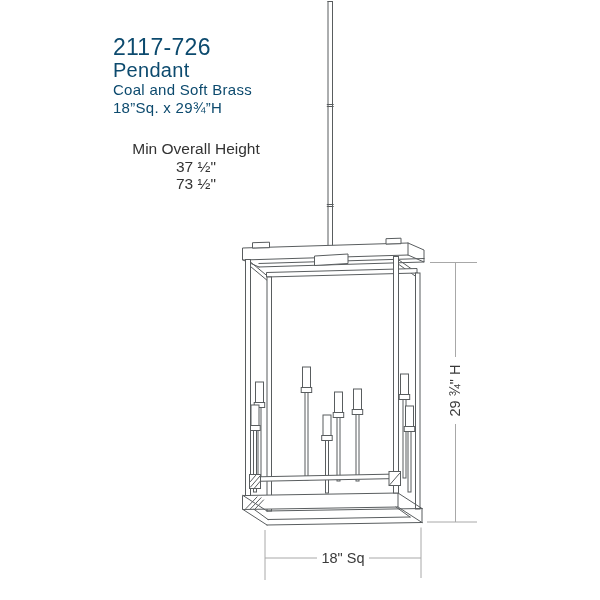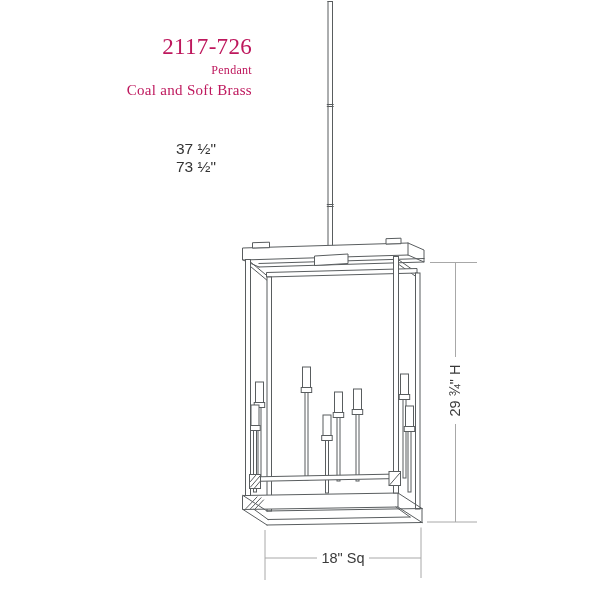--- a/index.html
+++ b/index.html
@@ -2,47 +2,49 @@
 <html><head>
 <meta charset="utf-8">
 <style>
   html,body{margin:0;padding:0;}
   body{
     width:600px;height:600px;position:relative;background:#ffffff;
     font-family:"Liberation Sans","DejaVu Sans",sans-serif;
     overflow:hidden;
   }
   .spec-block{
-    position:absolute;top:35px;right:348px;text-align:right;
-    color:#be185d;letter-spacing:.3px;white-space:nowrap;font-family:Liberation Serif, serif;
+    position:absolute;top:35px;right:348px;
+    color:#0c4a6e;letter-spacing:.3px;white-space:nowrap;
   }
   .spec-model{font-size:23px;line-height:24px;}
-  .spec-type{font-size:12px;line-height:22px;}
-  .spec-small{font-size:15px;line-height:18px;margin-left:19px;}
+  .spec-type{font-size:20px;line-height:22px;}
+  .spec-small{font-size:15px;line-height:18px;}
   .height-block{
     position:absolute;top:140px;left:80px;width:232px;text-align:center;
     color:#333333;font-size:15.5px;line-height:17.5px;white-space:nowrap;
   }
   svg{position:absolute;top:0;left:0;}
   svg text{
     font-family:"Liberation Sans","DejaVu Sans",sans-serif;
     fill:#3a3a3a;
   }
   .dim-text{font-size:14.5px;}
 </style>
 </head>
 <body>
 
 <div class="spec-block">
   <div class="spec-model">2117-726</div>
   <div class="spec-type">Pendant</div>
   <div class="spec-small">Coal and Soft Brass</div>
+  <div class="spec-small">18”Sq. x 29¾”H</div>
 </div>
 
 <div class="height-block">
+  <div>Min Overall Height</div>
   <div>37 ½"</div>
   <div>73 ½"</div>
 </div>
 
 <svg width="600" height="600" viewBox="0 0 600 600">
   <g stroke="#595d5f" stroke-width="1" fill="none" stroke-linecap="square">
 
     <g>
       <line x1="328" y1="1.5" x2="328" y2="246"></line>
       <line x1="332.5" y1="1.5" x2="332.5" y2="246"></line>

